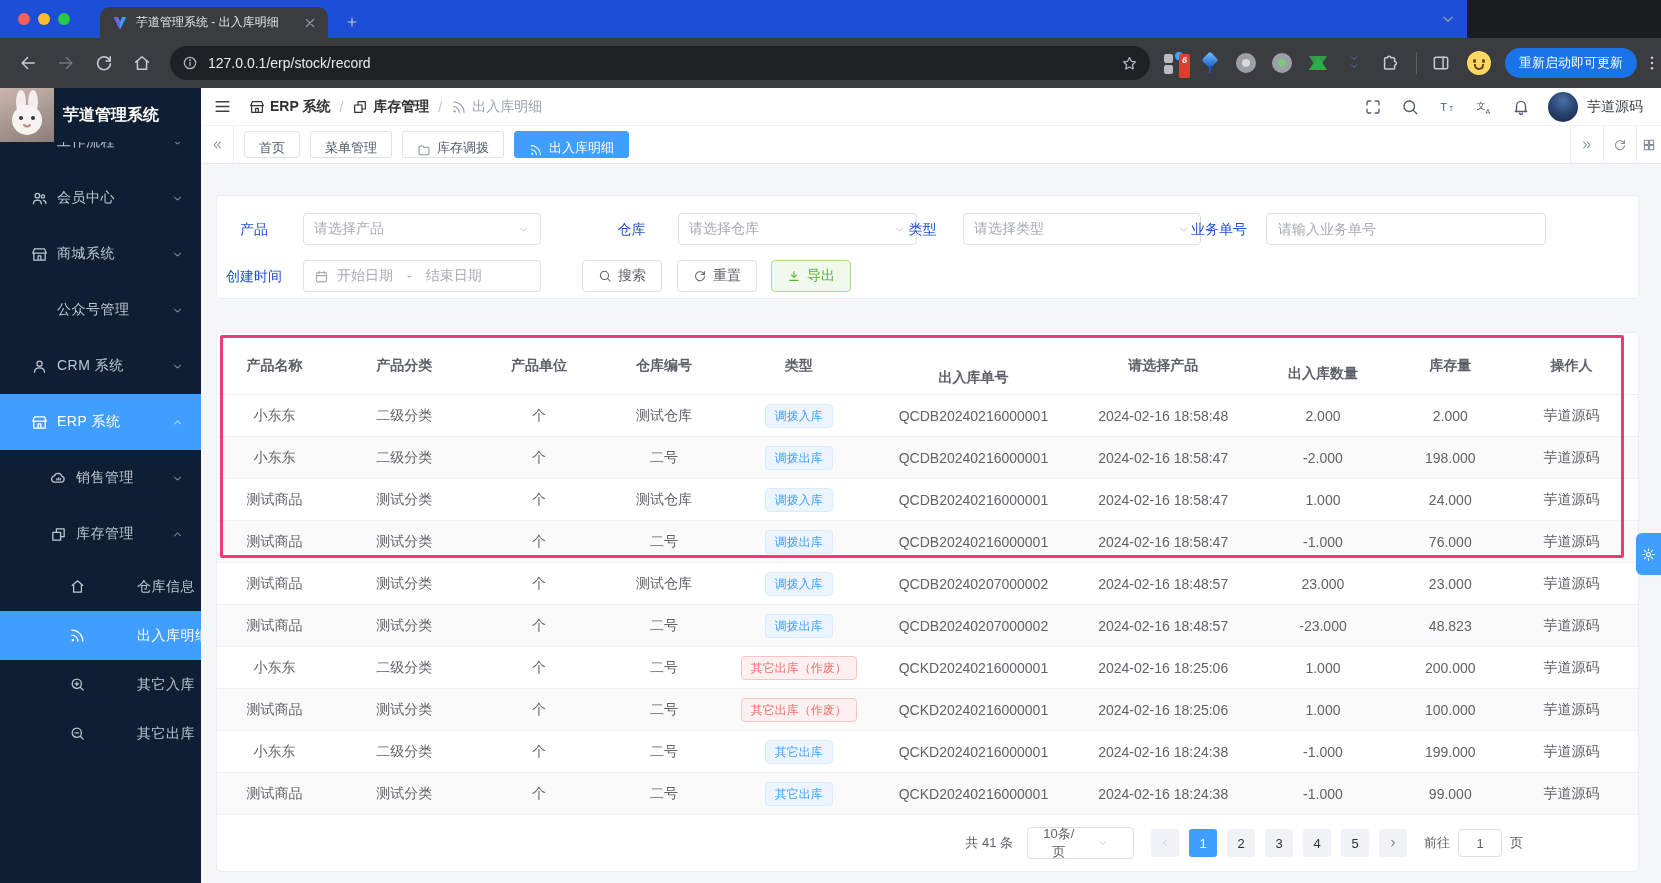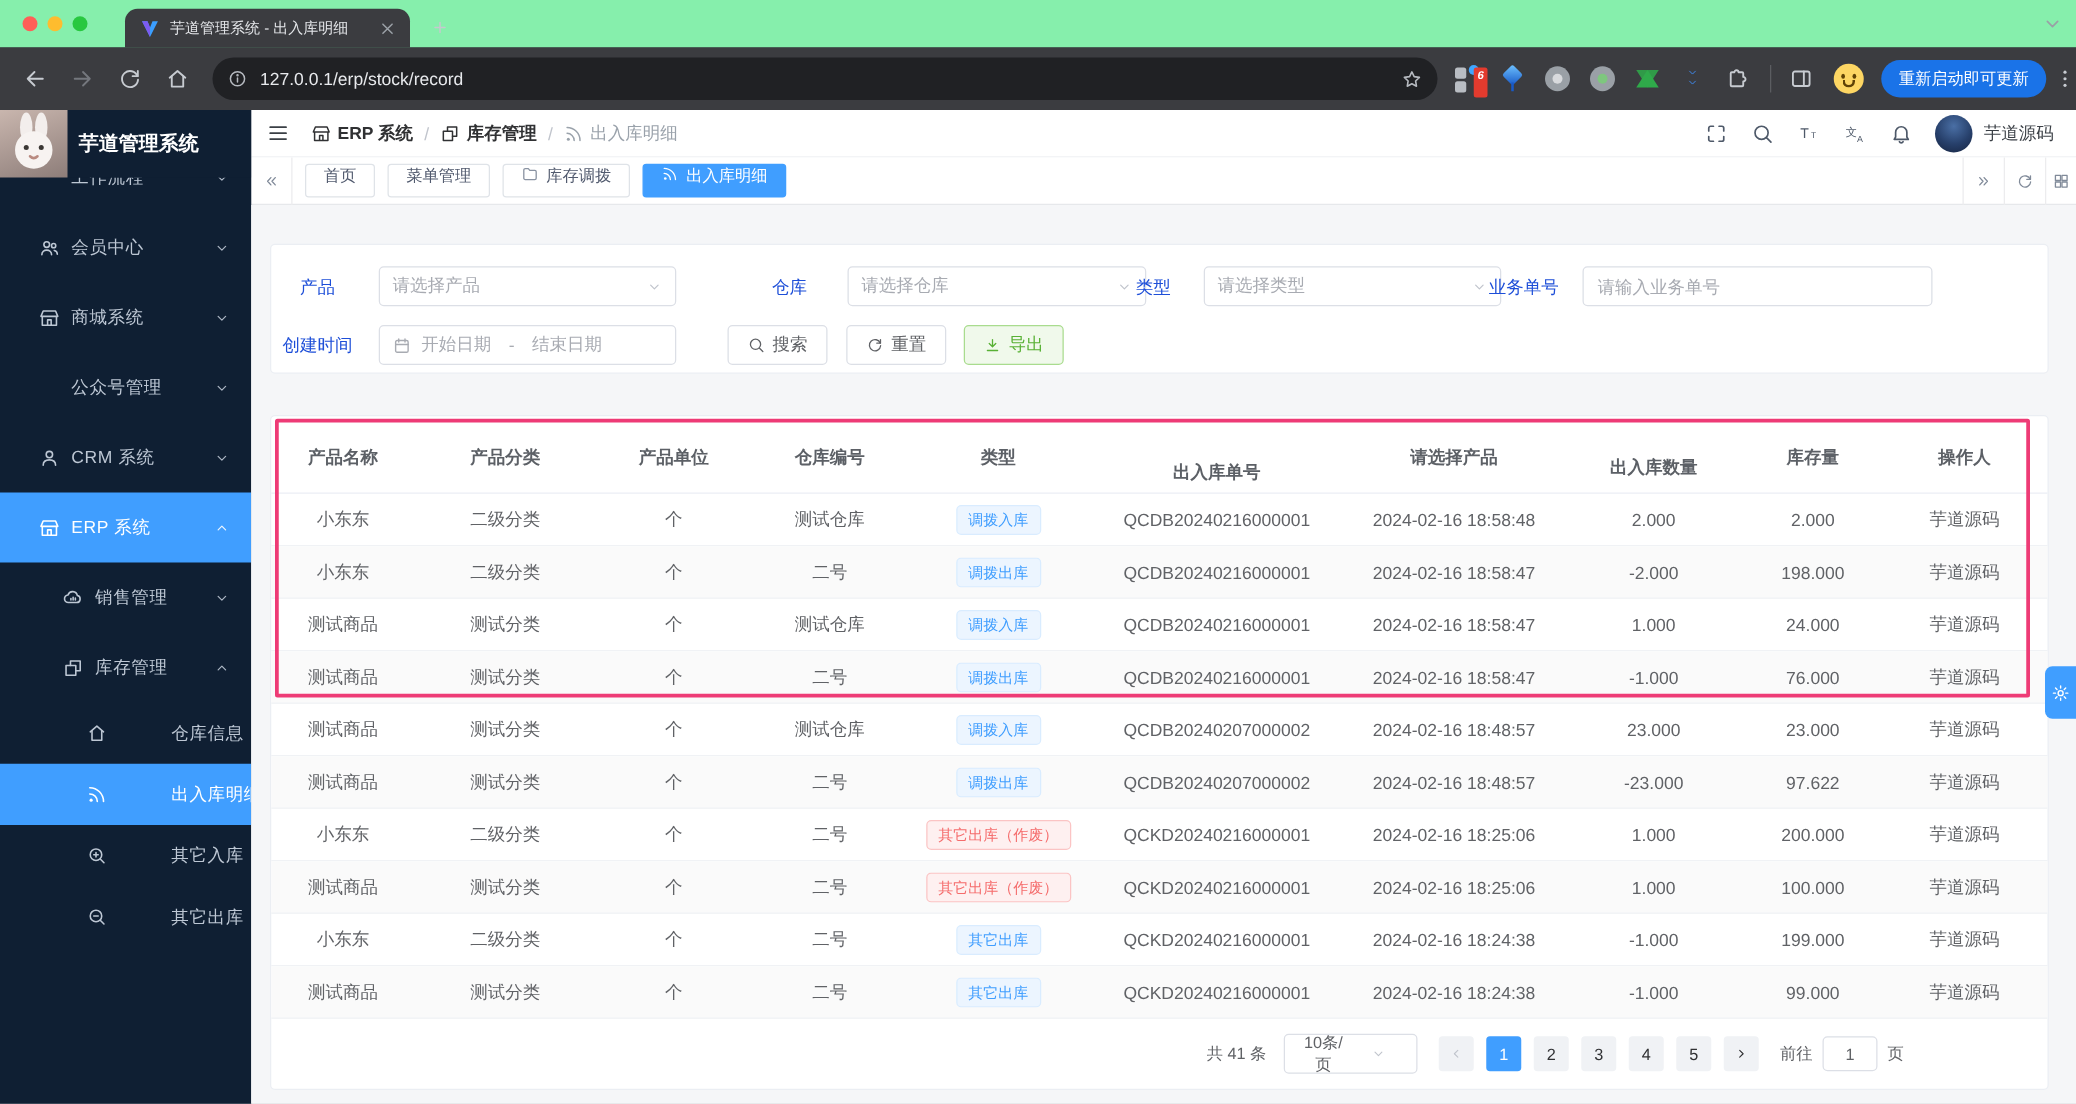--- a/index.html
+++ b/index.html
@@ -2,21 +2,21 @@
 <html><head>
 <meta charset="utf-8">
 <style>
   * { margin:0; padding:0; box-sizing:border-box; }
   html,body { width:1661px; height:883px; overflow:hidden; background:#1c1d20;
     font-family:"Liberation Sans","DejaVu Sans",sans-serif; }
   .ic svg{width:100%;height:100%;display:block;}
   span.ic{display:inline-block;}
 
   
-  #tabstrip{position:absolute;left:0;top:0;width:1661px;height:38px;background:#86efac;}
+  #tabstrip{position:absolute;left:0;top:0;width:1467px;height:38px;background:#1d4ed8;}
   .lights{position:absolute;left:18px;top:13px;display:flex;gap:8px;}
   .light{width:12px;height:12px;border-radius:50%;}
   .light.r{background:#ff5f57}.light.y{background:#febc2e}.light.g{background:#28c840}
   .chrome-tab{position:absolute;left:100px;top:7px;width:228px;height:31px;background:#3b3c40;
     border-radius:10px 10px 0 0;display:flex;align-items:center;padding:0 10px 0 12px;}
   .favicon{width:16px;height:16px;flex:0 0 16px;}
   .tab-title{color:#e3e5e8;font-size:12px;margin-left:8px;flex:1;white-space:nowrap;overflow:hidden;}
   .tab-close{width:16px;height:16px;color:#9aa0a6;flex:0 0 16px;}
   .newtab{position:absolute;left:340px;top:10px;width:24px;height:24px;color:#c6c9ce;padding:4px;}
   .strip-chev{position:absolute;right:10px;top:10px;width:18px;height:18px;color:#9aa0a6;}
@@ -89,21 +89,21 @@
   .user-avatar{width:30px;height:30px;border-radius:50%;margin-left:18px;
     background:radial-gradient(circle at 50% 30%,#4a6fa5 0%,#27406b 55%,#16233f 100%);flex:0 0 30px;}
   .user-name{font-size:14px;color:#3a3f45;margin-left:9px;white-space:nowrap;}
 
   #tabsbar{height:38px;background:#fff;border-bottom:1px solid #e6e8eb;display:flex;align-items:center;}
   .tbox{width:33px;height:38px;display:flex;align-items:center;justify-content:center;color:#808a99;}
   .tbox .ic{width:14px;height:14px;}
   .tbox.bl{border-left:1px solid #ececee;}
   .tbox.br{border-right:1px solid #ececee;}
   #chips{display:flex;align-items:center;gap:10px;margin-left:10px;flex:1;}
-  .chip{height:27px;display:flex;align-items:flex-start;padding:0 14px;border:1px solid #dfe3e8;border-radius:3px;
+  .chip{height:27px;display:flex;align-items:flex-end;padding:0 14px;border:1px solid #dfe3e8;border-radius:3px;
     font-size:13px;color:#515a6e;background:#fff;cursor:pointer;white-space:nowrap;}
   .chip .ic{width:14px;height:14px;margin-right:6px;color:#8a93a2;}
   .chip.active{background:#409eff;border-color:#409eff;color:#fff;}
   .chip.active .ic{color:#fff;}
 
   #content{position:relative;flex:1;background:#f5f6f8;overflow:hidden;}
   .card{position:absolute;background:#fff;border:1px solid #ebeef3;border-radius:4px;}
   #filter-card{left:15px;top:31px;width:1423px;height:104px;}
   #table-card{left:15px;top:168px;width:1423px;height:540px;}
 
@@ -731,21 +731,21 @@
             </div>
             <div class="t-row">
               <div class="t-cell" style="width: 115px;">测试商品</div>
               <div class="t-cell" style="width: 145px;">测试分类</div>
               <div class="t-cell" style="width: 125px;">个</div>
               <div class="t-cell" style="width: 125px;">二号</div>
               <div class="t-cell" style="width: 145px;"><span class="badge blue">调拨出库</span></div>
               <div class="t-cell" style="width: 205px;">QCDB20240207000002</div>
               <div class="t-cell" style="width: 175px;">2024-02-16 18:48:57</div>
               <div class="t-cell" style="width: 145px;">-23.000</div>
-              <div class="t-cell" style="width: 110px;">97.622</div>
+              <div class="t-cell" style="width: 110px;">48.823</div>
               <div class="t-cell" style="width: 133px;">芋道源码</div>
             </div>
             <div class="t-row">
               <div class="t-cell" style="width: 115px;">小东东</div>
               <div class="t-cell" style="width: 145px;">二级分类</div>
               <div class="t-cell" style="width: 125px;">个</div>
               <div class="t-cell" style="width: 125px;">二号</div>
               <div class="t-cell" style="width: 145px;"><span class="badge red">其它出库（作废）</span></div>
               <div class="t-cell" style="width: 205px;">QCKD20240216000001</div>
               <div class="t-cell" style="width: 175px;">2024-02-16 18:25:06</div>

